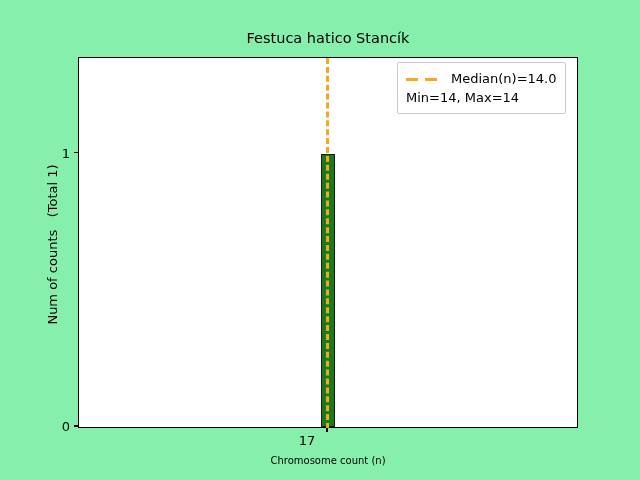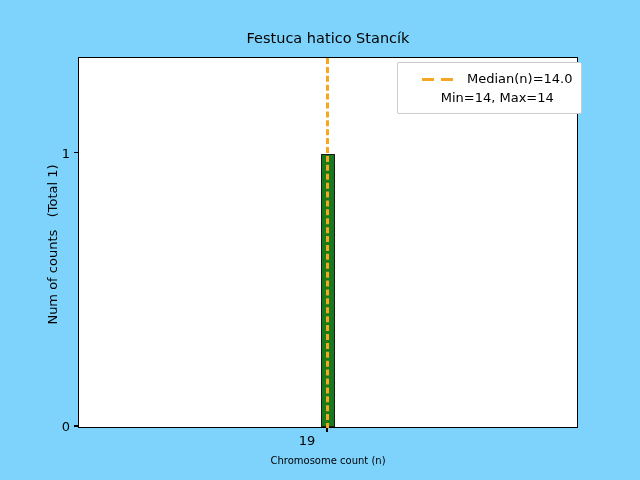--- a/index.html
+++ b/index.html
@@ -4,21 +4,21 @@
 <style>
   html, body {
     margin: 0;
     padding: 0;
     background: #ffffff;
   }
   #figure {
     position: relative;
     width: 640px;
     height: 480px;
-    background: #7dd3fc;
+    background: #86efac;
     font-family: "DejaVu Sans", sans-serif;
     overflow: hidden;
   }
 
   
   #chart-title {
     position: absolute;
     left: 78px;
     top: 30px;
     width: 500px;
@@ -108,21 +108,21 @@
   }
 
   
   #legend {
     position: absolute;
     left: 397px;
     top: 62px;
     border: 1px solid #cccccc;
     border-radius: 2px;
     background: #ffffff;
-    padding: 6px 8px 6px 24px;
+    padding: 6px 8px 6px 8px;
     box-sizing: border-box;
   }
   .legend-row {
     display: flex;
     align-items: center;
     height: 19px;
   }
   .legend-swatch {
     width: 36px;
     height: 14px;
@@ -139,21 +139,21 @@
     background: #f5a623;
   }
   .legend-swatch::before { left: 0px;  width: 12px; }
   .legend-swatch::after  { left: 19px; width: 12px; }
   .legend-text {
     font-size: 13px;
     color: #000000;
     white-space: nowrap;
   }
   .legend-row-2 {
-    justify-content: center;
+    justify-content: flex-start;
   }
 </style>
 </head>
 <body>
 
 <div id="figure">
 
   <div id="chart-title">Festuca hatico Stancík</div>
 
   <div id="plot-area">
@@ -163,21 +163,21 @@
     <div id="median-line" style="left: 247.3px; top: 0px; height: 371px; border-left-color: rgb(245, 166, 35);"></div>
   </div>
 
   <div class="ytick-mark" style="left: 74px; top: 425.35px;"></div>
   <div class="ytick-label" style="left: 50px; top: 426px; width: 20px;">0</div>
 
   <div class="ytick-mark" style="left: 74px; top: 152.017px;"></div>
   <div class="ytick-label" style="left: 50px; top: 152.667px; width: 20px;">1</div>
 
   <div class="xtick-mark" style="left: 326.35px; top: 428px;"></div>
-  <div class="xtick-label" style="left: 327px; top: 433px; width: 40px; margin-left: -20px;">19</div>
+  <div class="xtick-label" style="left: 327px; top: 433px; width: 40px; margin-left: -20px;">17</div>
 
   <div id="xlabel">Chromosome count (n)</div>
   <div id="ylabel">Num of counts   (Total 1)</div>
 
   <div id="legend">
     <div class="legend-row">
       <span class="legend-swatch"></span>
       <span class="legend-text">Median(n)=14.0</span>
     </div>
     <div class="legend-row legend-row-2">

